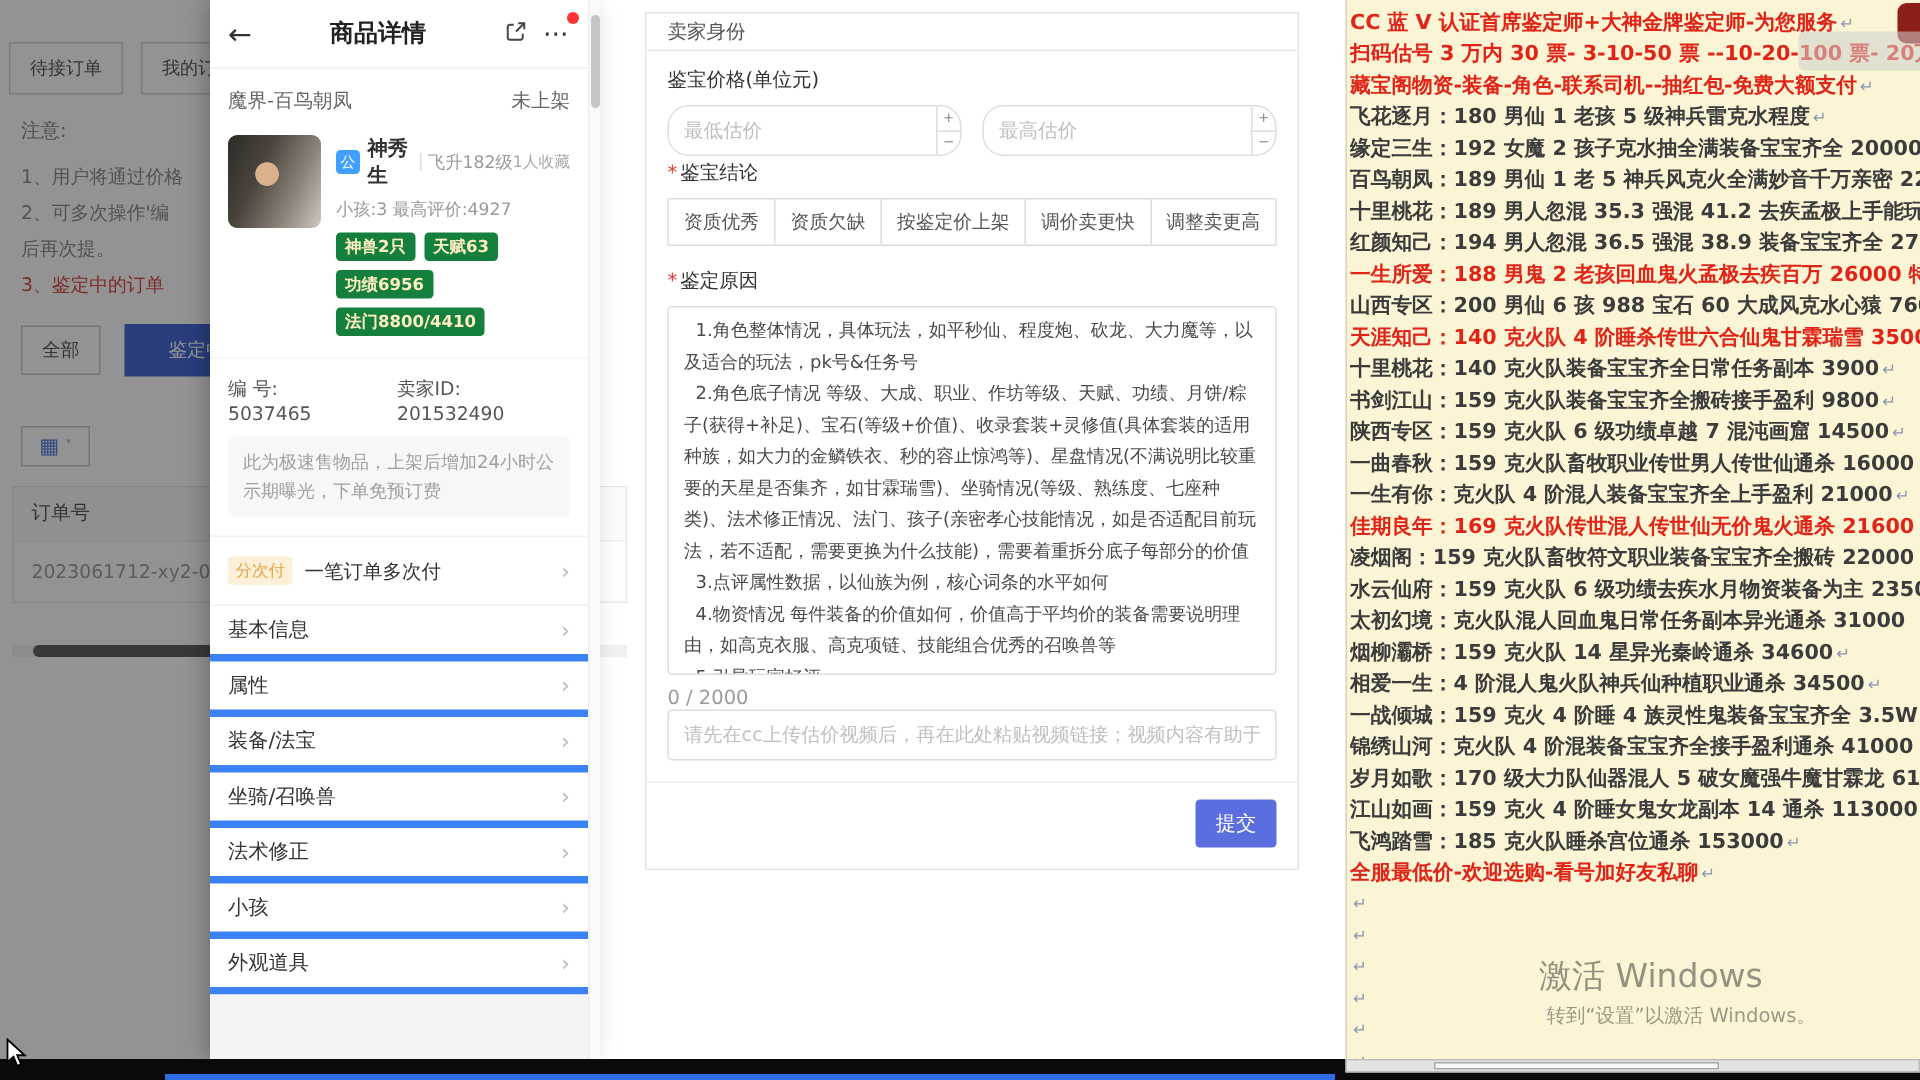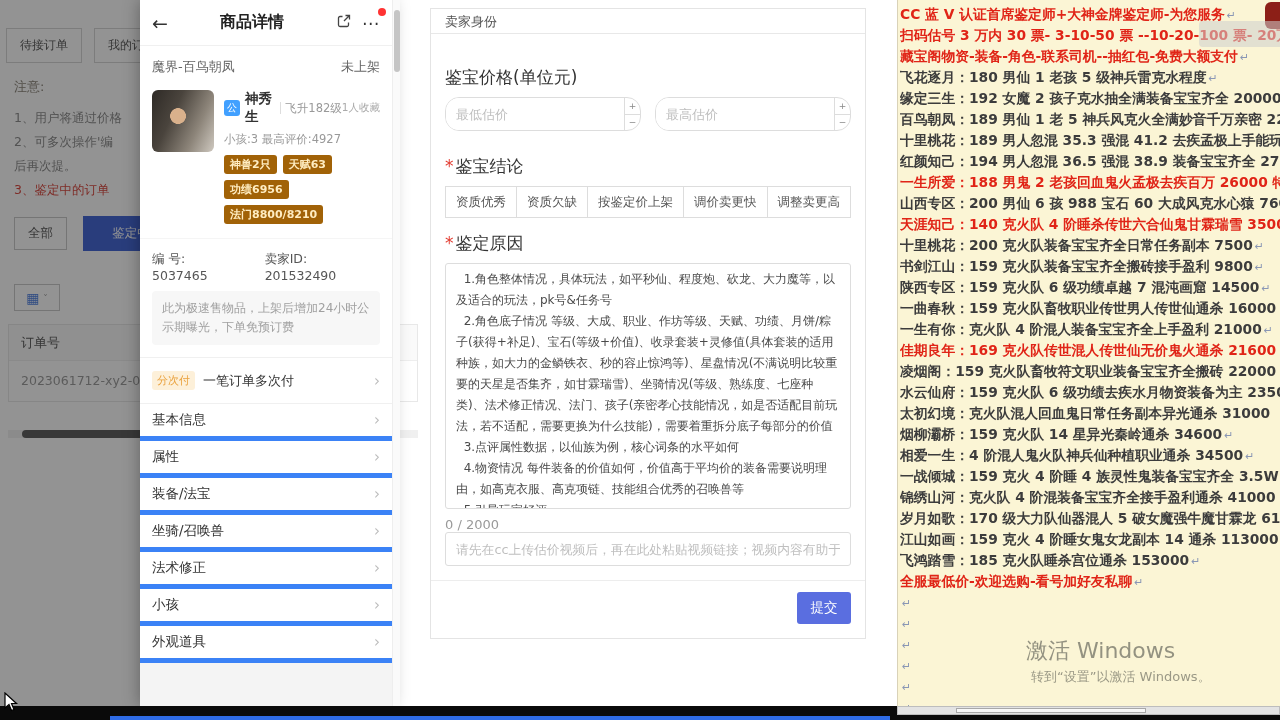--- a/index.html
+++ b/index.html
@@ -43,38 +43,38 @@
                 linear-gradient(115deg,#2e2a26 0%,#4a443d 35%,#8d857a 70%,#cfc9c0 100%);}
   .dw-info{flex:1;margin-left:10px;min-width:0;}
   .dw-row1{display:flex;align-items:center;}
   .dw-badge{width:16px;height:16px;border-radius:3px;background:#41a0ff;color:#fff;font-size:10px;display:flex;align-items:center;justify-content:center;flex:none;}
   .dw-name{font-size:13.5px;font-weight:700;color:#333;margin:0 5px;}
   .dw-sep{width:1px;height:12px;background:#ddd;}
   .dw-level{font-size:11.5px;color:#999;margin-left:5px;white-space:nowrap;}
   .dw-fav{margin-left:auto;font-size:10.5px;color:#aaa;white-space:nowrap;}
   .dw-row2{font-size:11.5px;color:#999;margin-top:6px;}
   .dw-tags{display:flex;flex-wrap:wrap;gap:6px;margin-top:8px;}
-  .dw-tag{background:#a16207;color:#ffedc2;font-size:11px;font-weight:600;padding:2px 6px;border-radius:3px;white-space:nowrap;}
+  .dw-tag{background:#15803d;color:#ffedc2;font-size:11px;font-weight:600;padding:2px 6px;border-radius:3px;white-space:nowrap;}
   .dw-ids{display:flex;gap:22px;padding:12px 12px 8px;font-size:12.5px;color:#555;border-top:1px solid #f5f5f5;margin-top:10px;}
   .dw-noticebox{margin:0 12px;background:#f7f7f7;border-radius:4px;padding:8px 10px;font-size:12px;color:#a0a0a0;line-height:19px;}
   .dw-install{display:flex;align-items:flex-end;padding:13px 12px;border-top:1px solid #f0f0f0;margin-top:12px;}
   .dw-chip{background:#fdf0d9;color:#eaa23e;font-size:11px;padding:2px 5px;border-radius:3px;}
   .dw-install-text{font-size:13px;color:#333;margin-left:8px;}
   .dw-chevron{margin-left:auto;color:#bbb;font-size:15px;}
   .dw-menu{border-top:1px solid #f0f0f0;}
   .dw-menu-item{height:37px;display:flex;align-items:center;padding:0 12px;border-bottom:5px solid #3b82f6;font-size:13.5px;color:#333;cursor:pointer;}
   .dw-gap{height:62px;background:#f4f4f4;}
   .dw-scroll{position:absolute;left:392px;top:0;width:8px;height:706px;background:#fafafa;border-left:1px solid #eee;}
   .dw-thumb{position:absolute;left:1px;top:10px;width:6px;height:62px;background:#c5c5c5;border-radius:3px;}
 
   
   .form-panel{position:absolute;left:430px;top:8px;width:436px;background:#fff;border:1px solid #e4e4e4;}
   .fp-header{height:25px;line-height:25px;border-bottom:1px solid #e8e8e8;padding-left:14px;font-size:13px;color:#555;}
   .fp-body{padding:8px 14px 14px;}
-  .fp-label{font-size:17px;color:#333;margin:24px 0 8px;}
+  .fp-label{font-size:13px;color:#333;margin:2px 0 8px;}
   .fp-req{color:#e23b30;margin-right:2px;}
   .fp-prices{display:flex;gap:14px;}
   .num-input{flex:1;display:flex;height:34px;border:1px solid #ddd;border-radius:14px;overflow:hidden;}
   .num-input input{flex:1;border:none;outline:none;padding:0 10px;font-size:13px;color:#333;min-width:0;font-family:inherit;}
   .num-input input::placeholder{color:#bfbfbf;}
   .stepper{width:16px;border-left:1px solid #ddd;display:flex;flex-direction:column;}
   .step{flex:1;display:flex;align-items:center;justify-content:center;font-size:9px;color:#888;cursor:pointer;}
   .step.up{border-bottom:1px solid #ddd;}
   .fp-segs{display:flex;margin-top:2px;}
   .seg-btn{border:1px solid #ddd;background:#fff;height:32px;padding:0 10px;font-size:12.5px;color:#555;margin-left:-1px;white-space:nowrap;cursor:pointer;font-family:Liberation Mono, monospace;}
@@ -166,21 +166,21 @@
           <span class="dw-name">神秀生</span>
           <span class="dw-sep"></span>
           <span class="dw-level">飞升182级</span>
           <span class="dw-fav">1人收藏</span>
         </div>
         <div class="dw-row2">小孩:3 最高评价:4927</div>
         <div class="dw-tags">
             <span class="dw-tag">神兽2只</span>
             <span class="dw-tag">天赋63</span>
             <span class="dw-tag">功绩6956</span>
-            <span class="dw-tag">法门8800/8210</span>
+            <span class="dw-tag">法门8800/4410</span>
           </div>
       </div>
     </div>
     <div class="dw-ids">
       <span>编 号: 5037465</span>
       <span>卖家ID: 201532490</span>
     </div>
     <div class="dw-noticebox">此为极速售物品，上架后增加24小时公示期曝光，下单免预订费</div>
     <div class="dw-install">
       <span class="dw-chip">分次付</span>
@@ -277,21 +277,21 @@
         <div class="doc-line" data-color="red"><span class="t">扫码估号 3 万内 30 票- 3-10-50 票 --10-20-100 票- 20万以上 150</span></div>
         <div class="doc-line" data-color="red"><span class="t">藏宝阁物资-装备-角色-联系司机--抽红包-免费大额支付</span><span class="pilcrow">↵</span></div>
         <div class="doc-line" data-color="dark"><span class="t">飞花逐月：180 男仙 1 老孩 5 级神兵雷克水程度</span><span class="pilcrow">↵</span></div>
         <div class="doc-line" data-color="dark"><span class="t">缘定三生：192 女魔 2 孩子克水抽全满装备宝宝齐全 20000</span></div>
         <div class="doc-line" data-color="dark"><span class="t">百鸟朝凤：189 男仙 1 老 5 神兵风克火全满妙音千万亲密 22888</span></div>
         <div class="doc-line" data-color="dark"><span class="t">十里桃花：189 男人忽混 35.3 强混 41.2 去疾孟极上手能玩 26000</span></div>
         <div class="doc-line" data-color="dark"><span class="t">红颜知己：194 男人忽混 36.5 强混 38.9 装备宝宝齐全 27500</span></div>
         <div class="doc-line" data-color="red"><span class="t">一生所爱：188 男鬼 2 老孩回血鬼火孟极去疾百万 26000 特价号</span></div>
         <div class="doc-line" data-color="dark"><span class="t">山西专区：200 男仙 6 孩 988 宝石 60 大成风克水心猿 76000</span></div>
         <div class="doc-line" data-color="red"><span class="t">天涯知己：140 克火队 4 阶睡杀传世六合仙鬼甘霖瑞雪 35000</span></div>
-        <div class="doc-line" data-color="dark"><span class="t">十里桃花：200 克火队装备宝宝齐全日常任务副本 7500</span><span class="pilcrow">↵</span></div>
+        <div class="doc-line" data-color="dark"><span class="t">十里桃花：140 克火队装备宝宝齐全日常任务副本 3900</span><span class="pilcrow">↵</span></div>
         <div class="doc-line" data-color="dark"><span class="t">书剑江山：159 克火队装备宝宝齐全搬砖接手盈利 9800</span><span class="pilcrow">↵</span></div>
         <div class="doc-line" data-color="dark"><span class="t">陕西专区：159 克火队 6 级功绩卓越 7 混沌画窟 14500</span><span class="pilcrow">↵</span></div>
         <div class="doc-line" data-color="dark"><span class="t">一曲春秋：159 克火队畜牧职业传世男人传世仙通杀 16000</span></div>
         <div class="doc-line" data-color="dark"><span class="t">一生有你：克火队 4 阶混人装备宝宝齐全上手盈利 21000</span><span class="pilcrow">↵</span></div>
         <div class="doc-line" data-color="red"><span class="t">佳期良年：169 克火队传世混人传世仙无价鬼火通杀 21600</span></div>
         <div class="doc-line" data-color="dark"><span class="t">凌烟阁：159 克火队畜牧符文职业装备宝宝齐全搬砖 22000</span></div>
         <div class="doc-line" data-color="dark"><span class="t">水云仙府：159 克火队 6 级功绩去疾水月物资装备为主 23500</span></div>
         <div class="doc-line" data-color="dark"><span class="t">太初幻境：克火队混人回血鬼日常任务副本异光通杀 31000</span></div>
         <div class="doc-line" data-color="dark"><span class="t">烟柳灞桥：159 克火队 14 星异光秦岭通杀 34600</span><span class="pilcrow">↵</span></div>
         <div class="doc-line" data-color="dark"><span class="t">相爱一生：4 阶混人鬼火队神兵仙种植职业通杀 34500</span><span class="pilcrow">↵</span></div>

